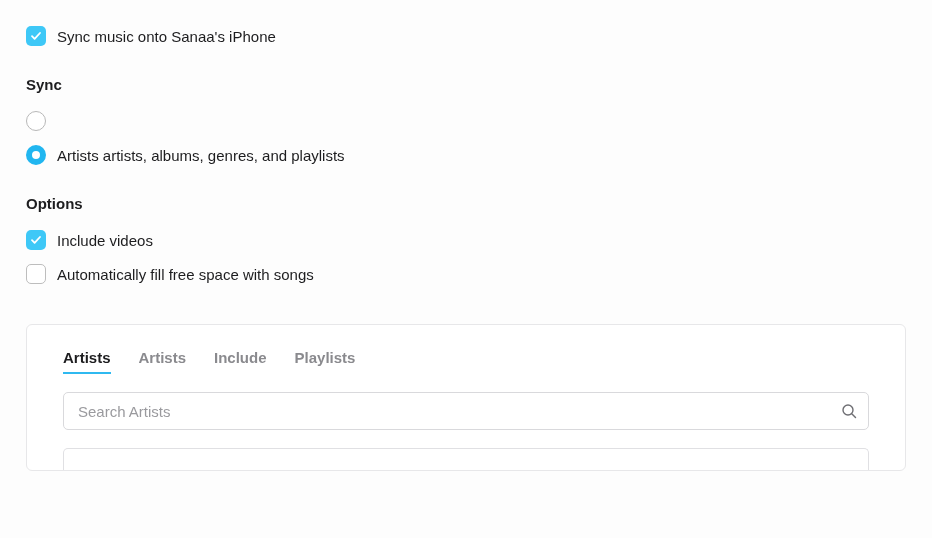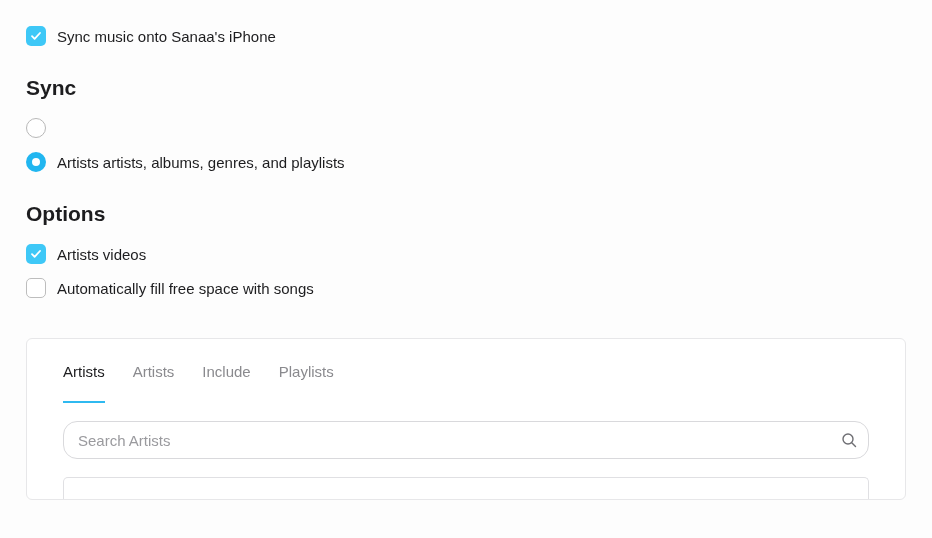--- a/index.html
+++ b/index.html
@@ -40,57 +40,58 @@
   .radio.unselected {
     background: #fff;
     border: 1px solid #b8b8b8;
   }
   .radio.selected {
     background: #fff;
     border: 6px solid #21b6f0;
   }
   .section-heading {
     font-weight: 600;
-    font-size: 21px;
+    font-size: 15px;
     margin-top: 30px;
     margin-bottom: 18px;
   }
   .option-label { font-size: 15px; }
   .panel {
     margin-top: 40px;
     border: 1px solid #e7e7e9;
     border-radius: 6px;
     background: #fff;
     padding: 24px 36px 0 36px;
   }
   .tabs {
     display: flex;
     gap: 28px;
     margin-bottom: 18px;
   }
   .tab {
     font-size: 15px;
     color: #8a8a8e;
-    padding-bottom: 21px;
+    padding-bottom: 6px;
     cursor: pointer;
     border-bottom: 2px solid transparent;
+    font-weight: bold;
   }
   .tab.active {
     color: #1d1d1f;
     border-bottom: 2px solid #2fb9f0;
   }
   .search-wrap {
     position: relative;
     margin-bottom: 18px;
   }
   .search-input {
     width: 100%;
     height: 38px;
     border: 1px solid #d9d9dc;
-    border-radius: 14px;
+    border-radius: 5px;
     padding: 0 40px 0 14px;
     font-size: 15px;
     color: #000000;
     outline: none;
     background: #fff;
   }
   .search-input::placeholder { color: #9a9a9e; }
   .search-icon-box {
     position: absolute;
     right: 12px; top: 50%; transform: translateY(-50%);
@@ -130,21 +131,21 @@
 </div>
 
 <div class="section-heading">Options</div>
 
 <div class="row">
   <div class="checkbox checked">
     <svg class="check-svg" viewBox="0 0 12 12">
         <path d="M2 6.2 L4.6 8.8 L10 3" stroke="#fff" stroke-width="1.8" fill="none" stroke-linecap="round" stroke-linejoin="round"></path>
       </svg>
   </div>
-  <span class="option-label">Artists videos</span>
+  <span class="option-label">Include videos</span>
 </div>
 
 <div class="row" style="margin-top:6px">
   <div class="checkbox unchecked"></div>
   <span class="option-label">Automatically fill free space with songs</span>
 </div>
 
 <div class="panel">
   <div class="tabs">
     <div class="tab active">Artists</div>

